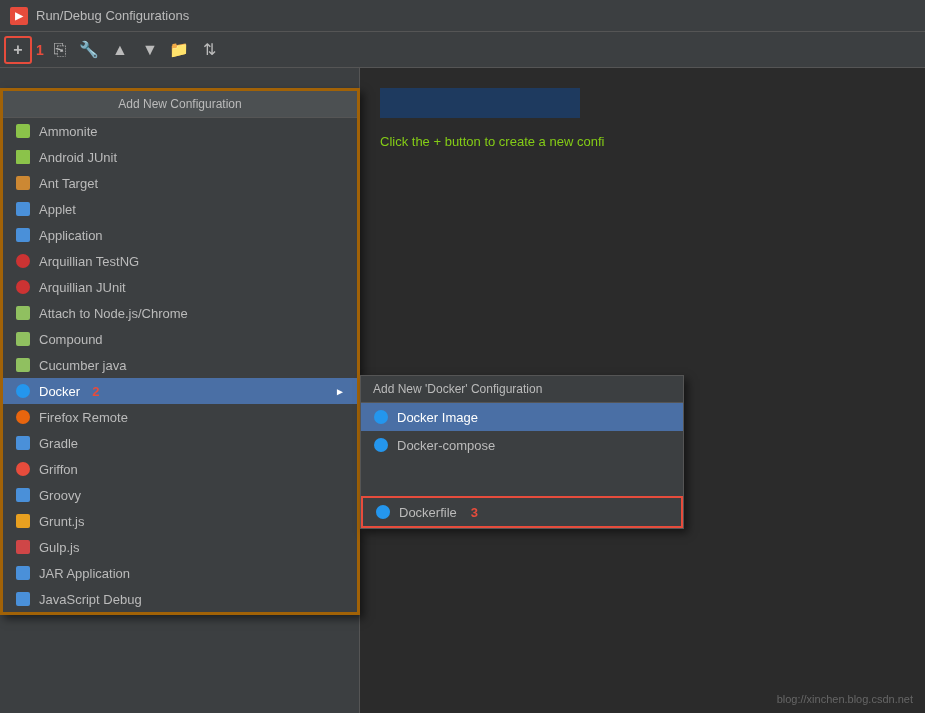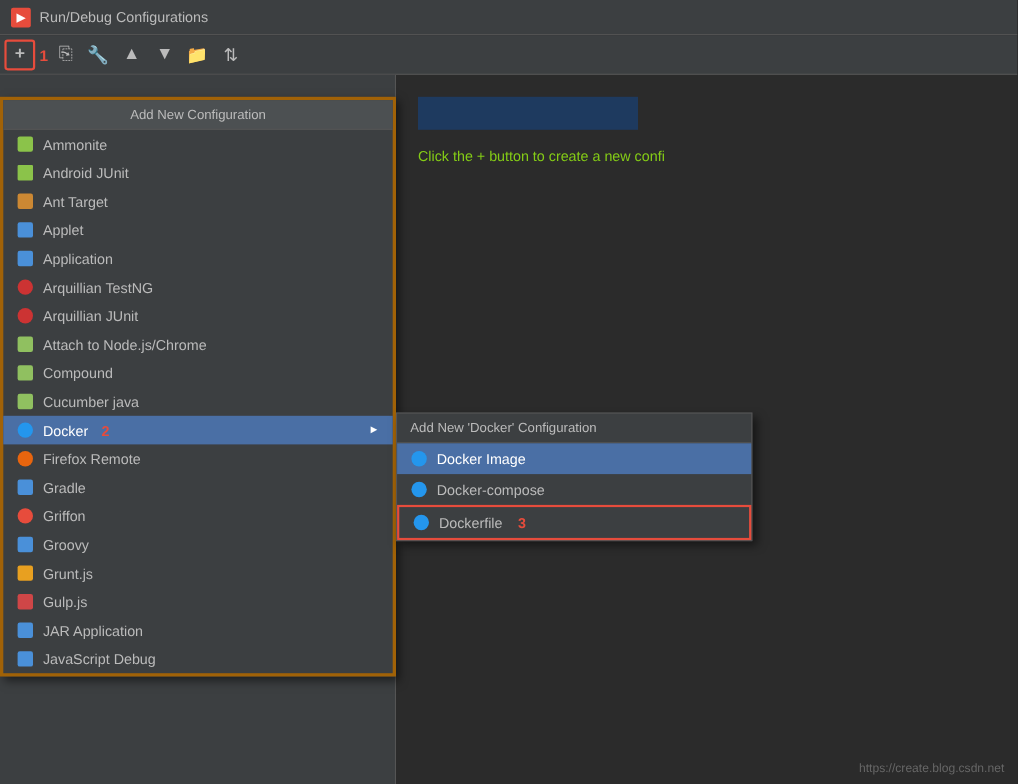--- a/index.html
+++ b/index.html
@@ -162,20 +162,21 @@
       color: #bbbbbb;
       font-size: 13px;
     }
     .docker-menu-item.selected {
       background: #4a6fa5;
       color: #ffffff;
       text-align: center;
     }
     .docker-menu-item.highlighted {
       border: 2px solid #e74c3c;
+      margin-top: 37px;
     }
 
     
     .right-panel {
       flex: 1;
       background: #2b2b2b;
       display: flex;
       align-items: flex-start;
       padding: 20px;
       color: #84cc16;
@@ -401,13 +402,13 @@
   </div>
 
   <div class="right-panel">
     <div>
       <div class="right-top-bar"></div>
       <span>Click the + button to create a new confi</span>
     </div>
   </div>
 </div>
 
-<div class="watermark">https://create.blog.csdn.net</div>
+<div class="watermark">blog://xinchen.blog.csdn.net</div>
 
 </body></html>

